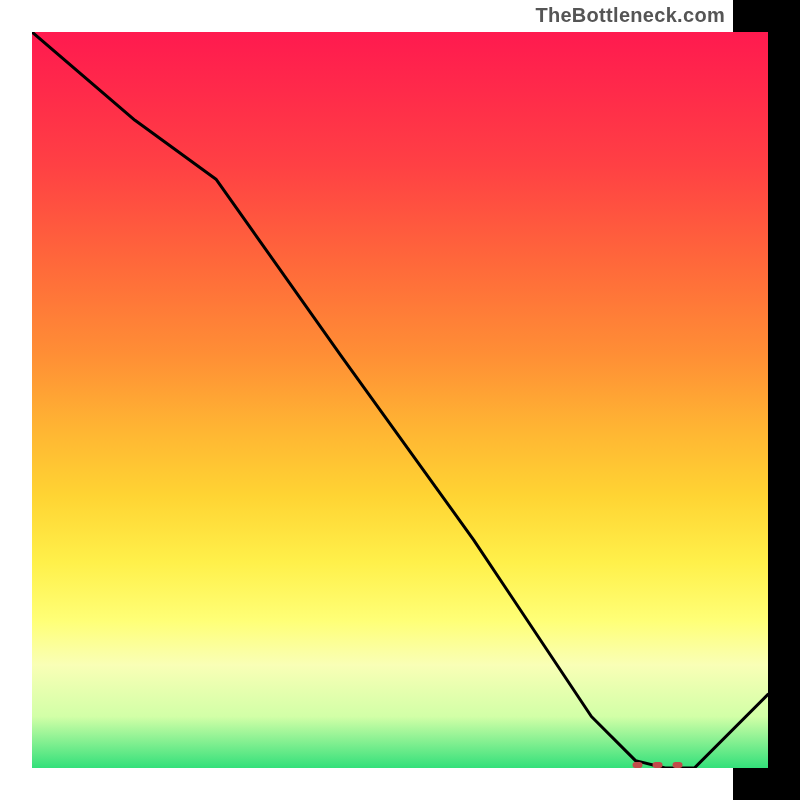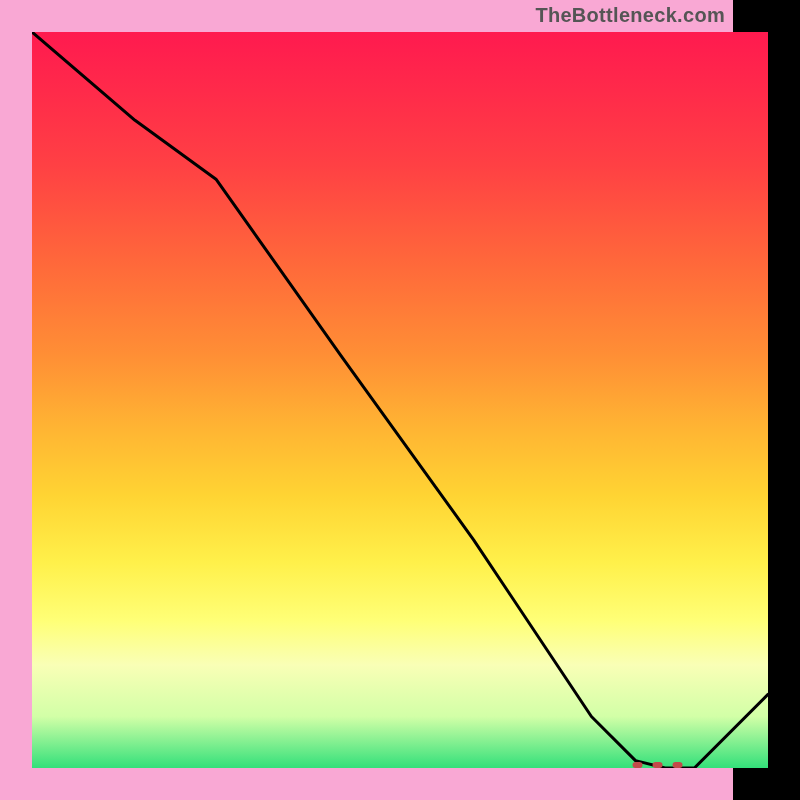--- a/index.html
+++ b/index.html
@@ -8,21 +8,21 @@
     width: 800px;
     height: 800px;
     background: #000;
     font-family: Arial, Helvetica, sans-serif;
     overflow: hidden;
   }
   .canvas-wrap {
     position: relative;
     width: 733px;
     height: 800px;
-    background: #f9a8d4;
+    background: #ffffff;
   }
   .watermark {
     position: absolute;
     top: 4px;
     right: 8px;
     color: #555;
     font-size: 20px;
     font-weight: 600;
     letter-spacing: 0.3px;
     user-select: none;

